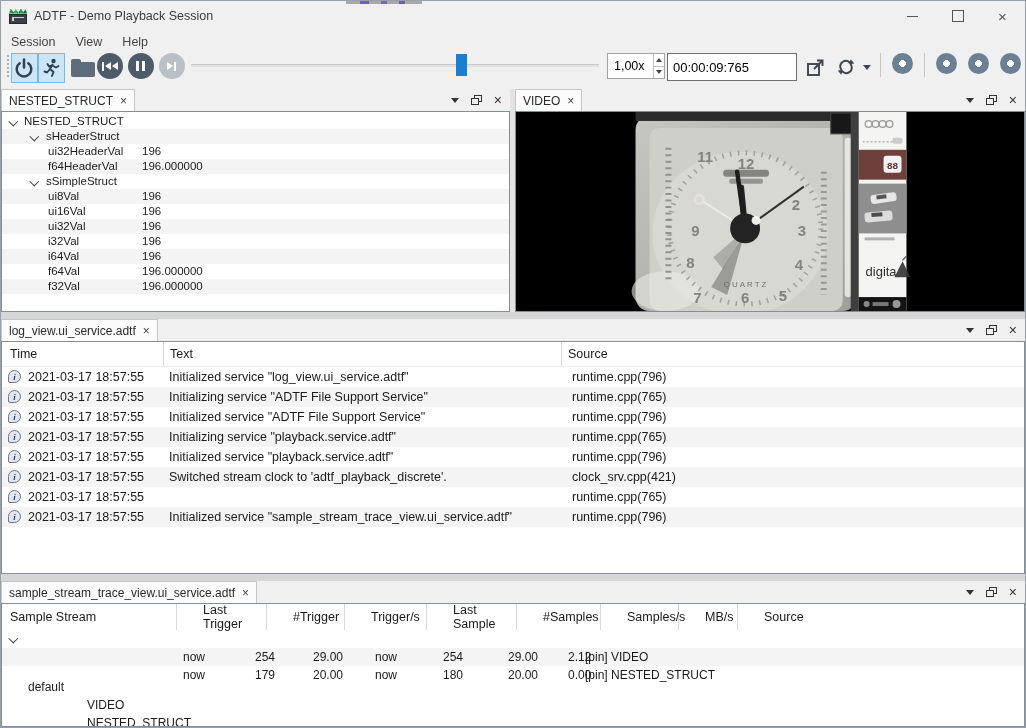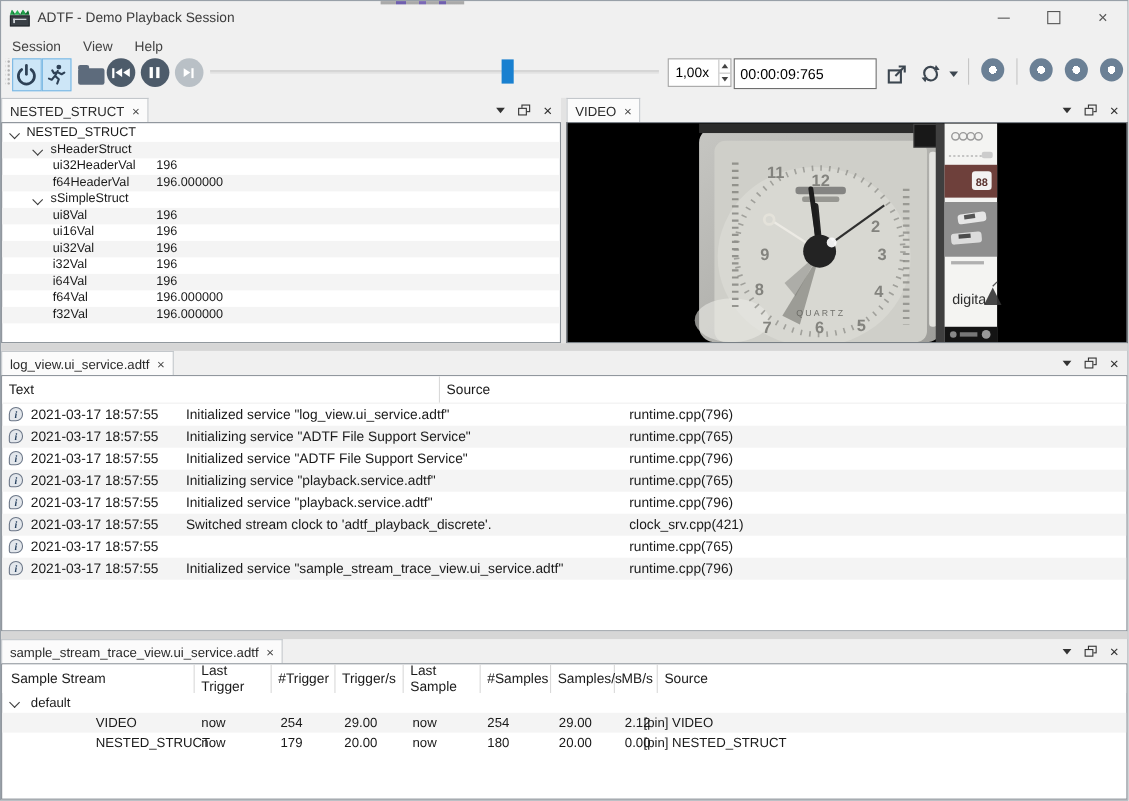--- a/index.html
+++ b/index.html
@@ -93,25 +93,25 @@
   .lrow:nth-child(even){background:#f4f4f4;}
   .info-icon{position:absolute;left:6px;top:3px;width:13px;height:13px;border-radius:50% 50% 50% 2px;
      background:#e3e7ec;border:1px solid #6b7687;box-sizing:border-box;
      display:flex;align-items:center;justify-content:center;
      font:italic bold 9px "Liberation Serif",serif;color:#27415f;}
   .l-time{position:absolute;left:26px;}
   .l-text{position:absolute;left:167px;}
   .l-src{position:absolute;left:570px;}
 
   
-  .trace-head{height:26px;}
+  .trace-head{height:26px;gap:20px;}
   .srow{height:18px;position:relative;font-size:12px;line-height:18px;}
   .srow:nth-child(even){background:#f4f4f4;}
   .s-chev-0{left:8px;} .s-chev-1{left:28px;} .s-chev-2{left:48px;}
-  .slabel{position:absolute;} .sl0{left:26px;} .sl1{left:46px;} .sl2{left:66px;} .sl3{left:85px;}
+  .slabel{position:absolute;margin-top:48px;} .sl0{left:26px;} .sl1{left:46px;} .sl2{left:66px;} .sl3{left:85px;}
   .sc{position:absolute;}
   .sc0{left:181px;} .sc1{left:253px;} .sc2{left:311px;} .sc3{left:373px;}
   .sc4{left:441px;} .sc5{left:506px;} .sc6{left:566px;} .sc7{left:583px;}
 
   
   .video-body{position:absolute;inset:0;}
 </style>
 </head>
 <body>
 
@@ -403,20 +403,21 @@
       </div>
       <div class="tab-spacer"></div>
       <div class="dock-btns">
         <span class="dock-caret"></span>
         <span class="rest-icon"></span>
         <span class="dock-close">×</span>
       </div>
     </div>
     <div class="content">
       <div class="thead log-head">
+        <div class="th" style="width:162px;padding-left:8px;">Time</div>
         <div class="th" style="width:398px;">Text</div>
         <div class="th" style="flex:1;border-right:none;">Source</div>
       </div>
       <div>
         <div class="lrow">
           <span class="info-icon">i</span>
           <span class="l-time">2021-03-17 18:57:55</span>
           <span class="l-text">Initialized service "log_view.ui_service.adtf"</span>
           <span class="l-src">runtime.cpp(796)</span>
         </div>

